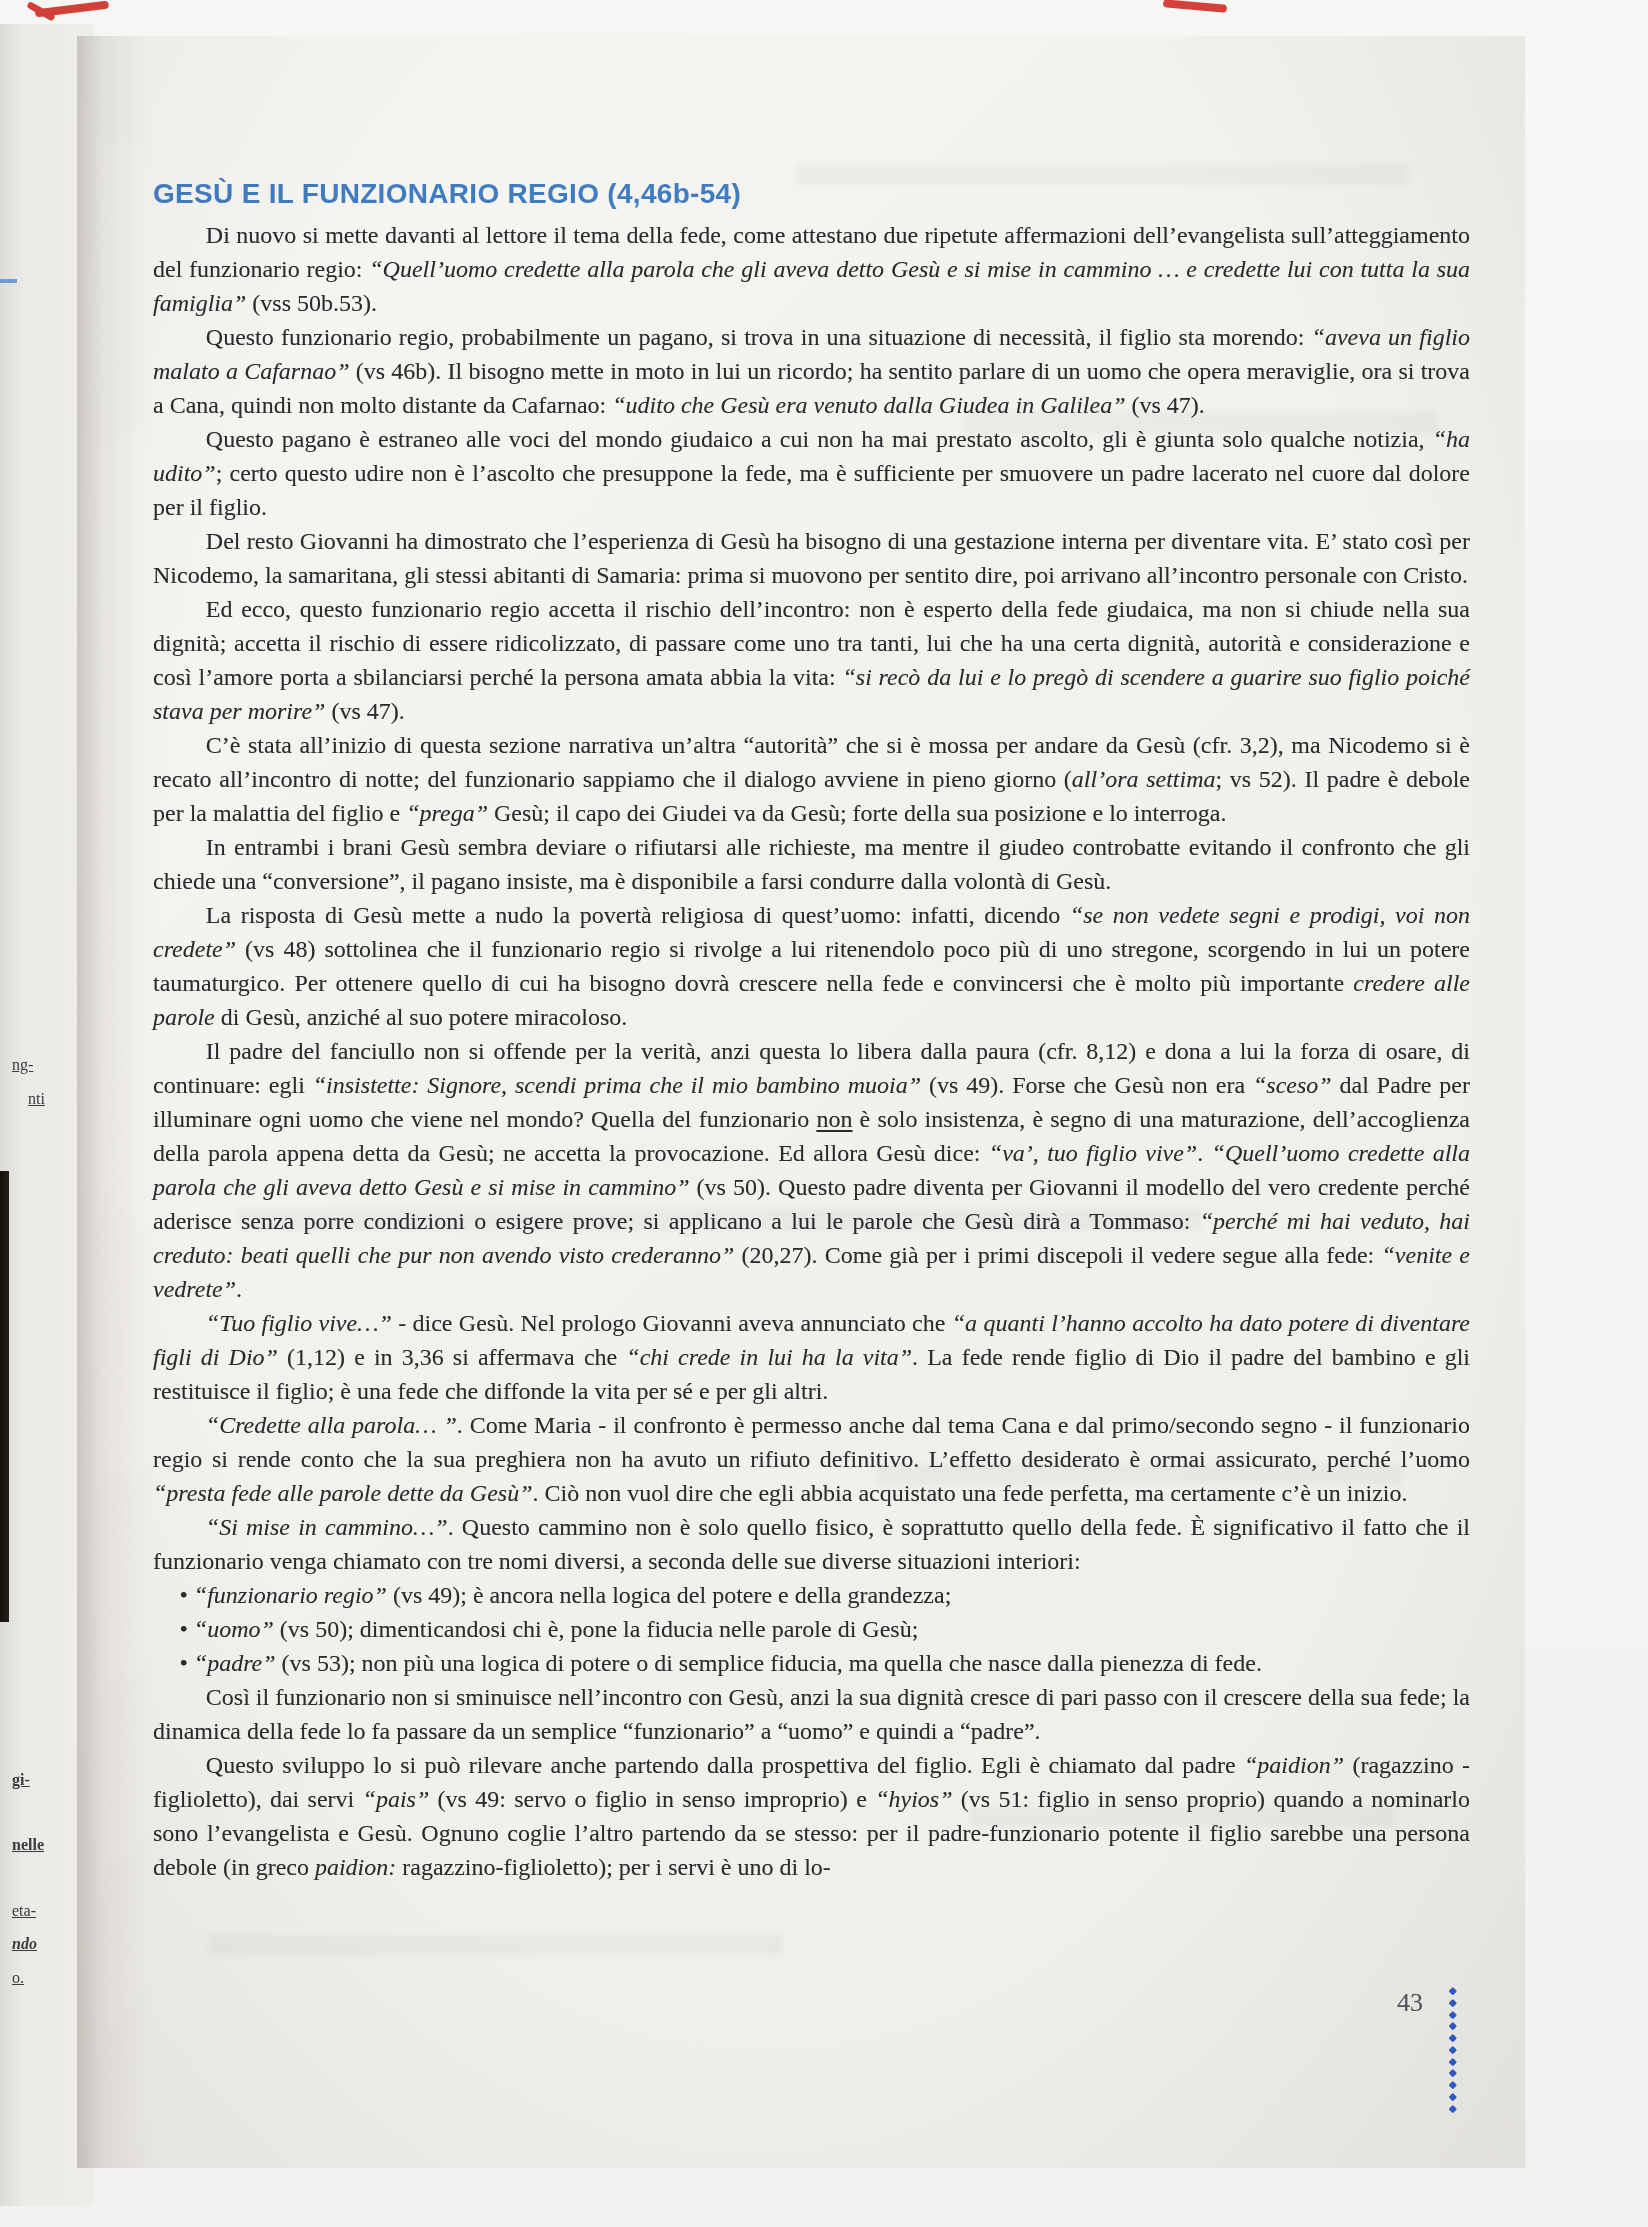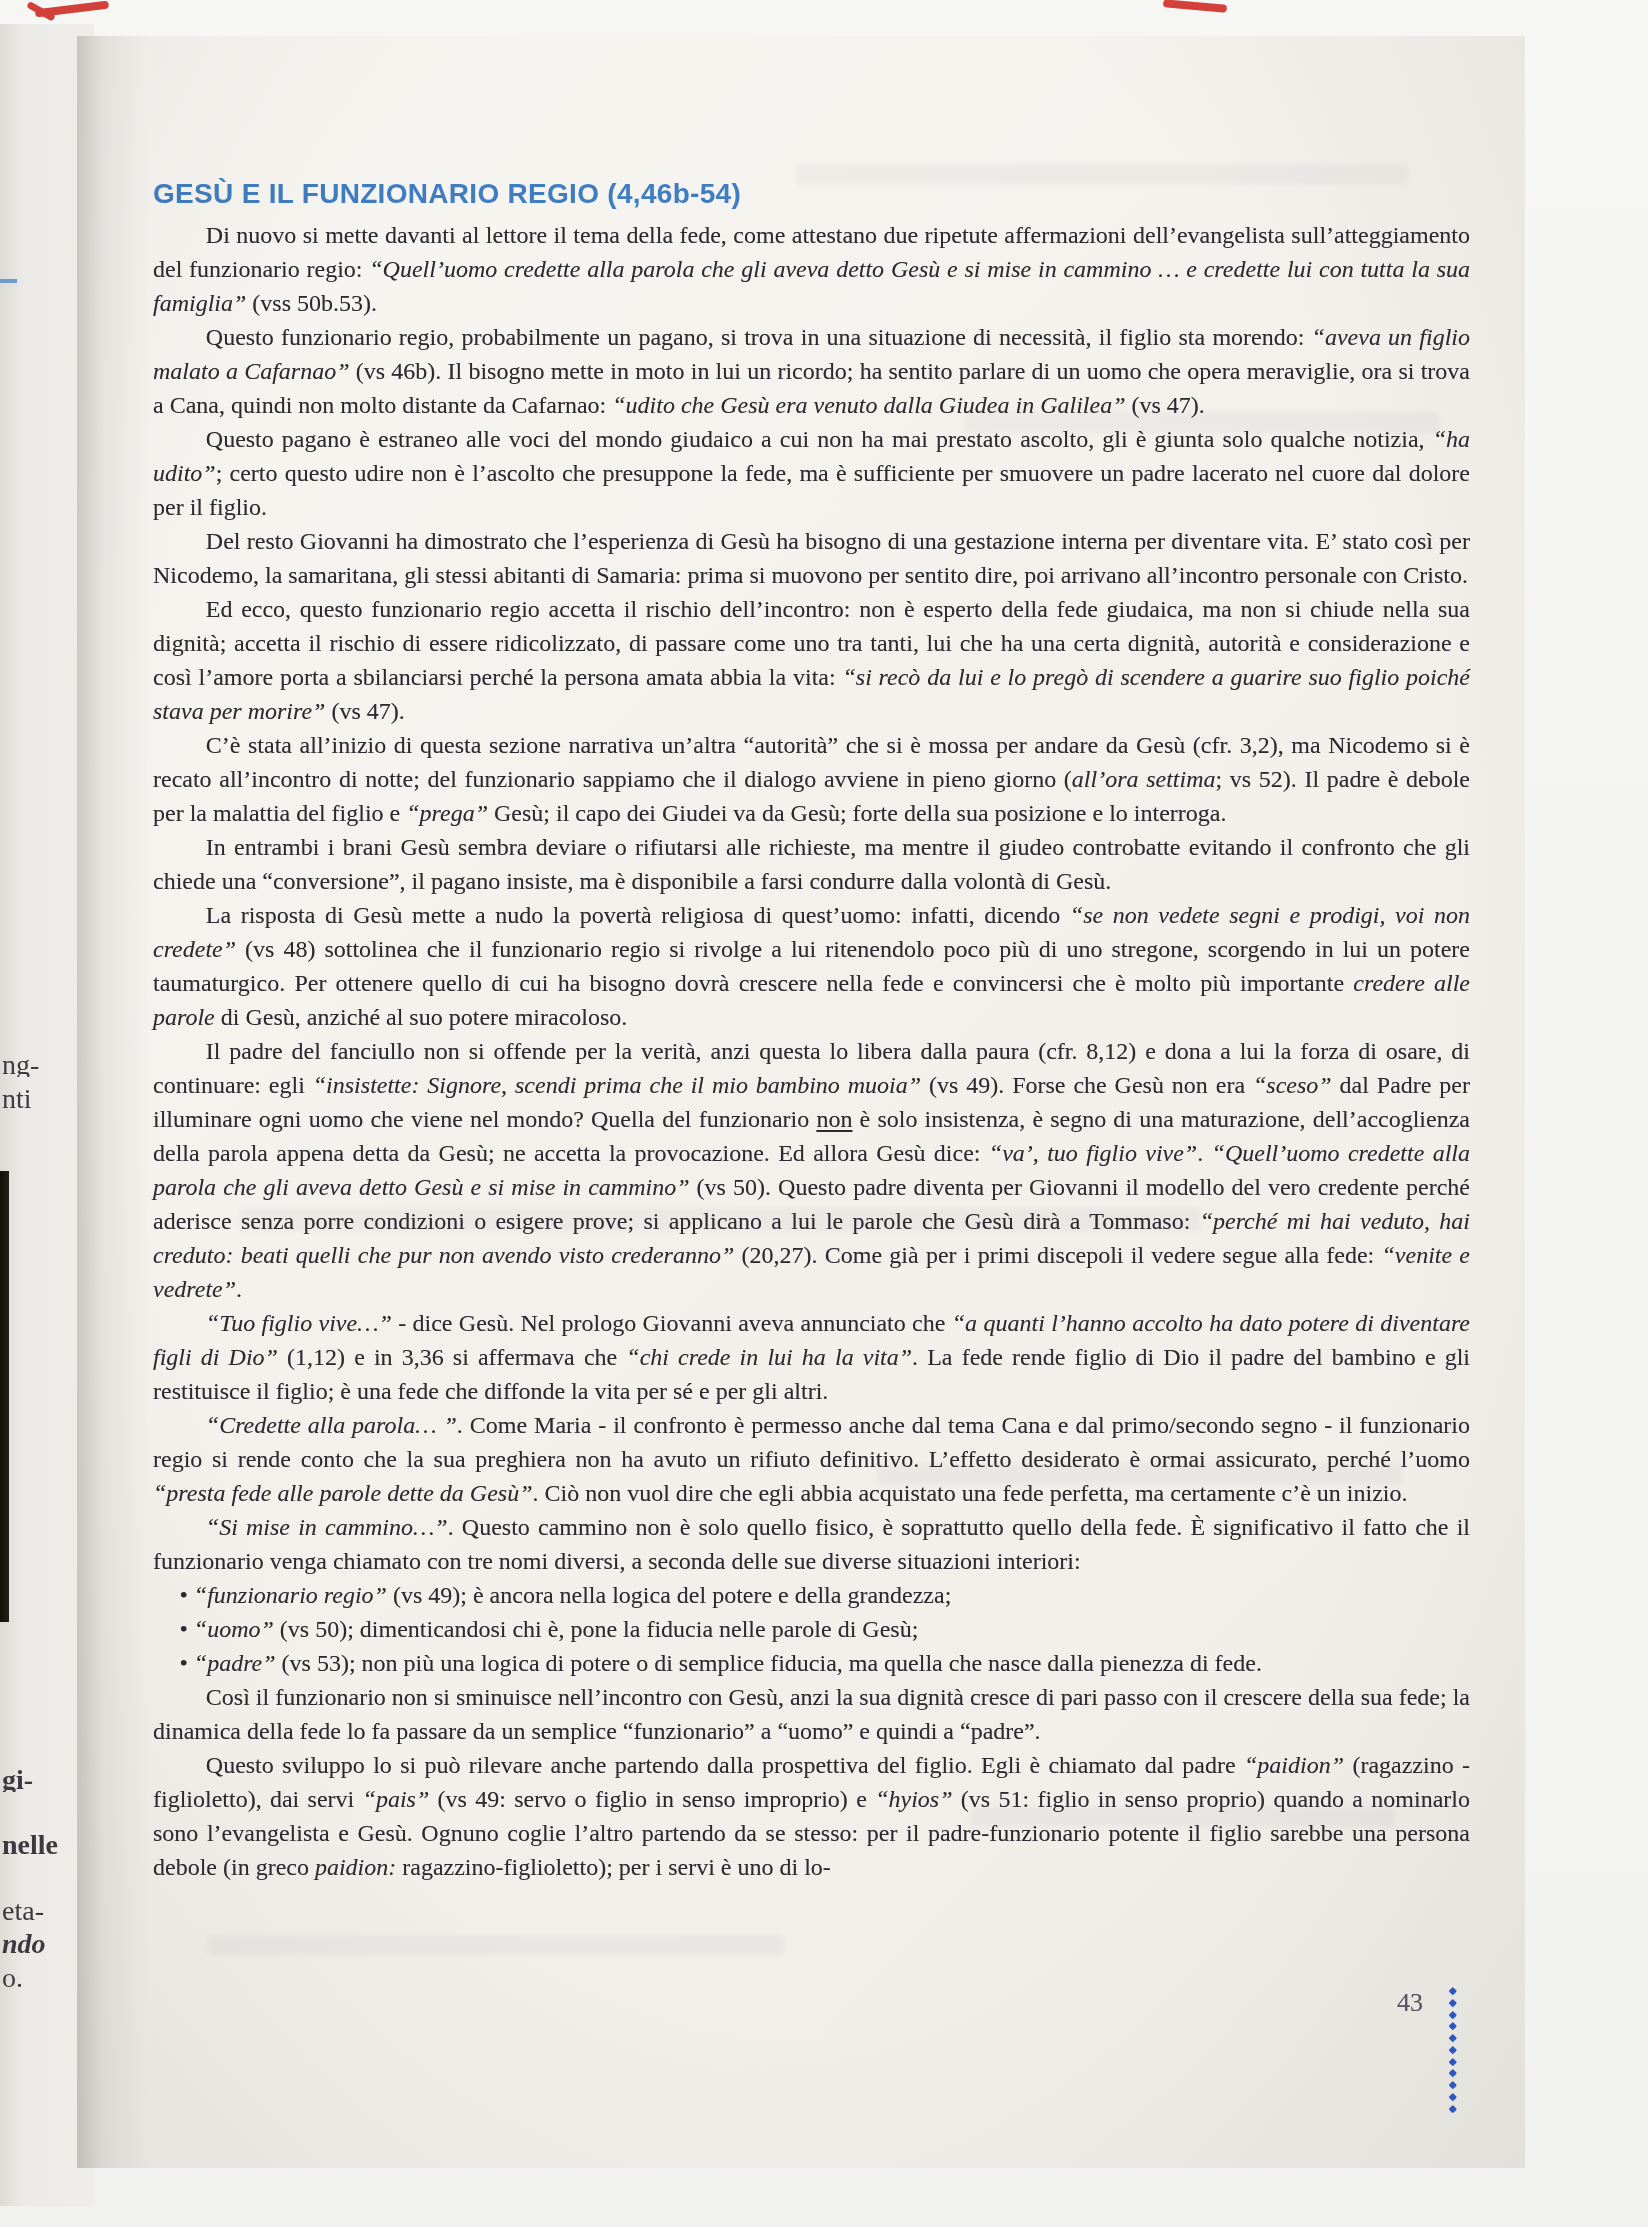--- a/index.html
+++ b/index.html
@@ -11,26 +11,26 @@
     font-family: "Liberation Serif", serif;
     overflow: hidden;
   }
 
   
   .under-page {
     position: absolute; left: 0; top: 24px; width: 94px; height: 2182px;
     background: linear-gradient(to right, #dddbd6 0%, #eceae6 25%, #efede9 100%);
   }
   .edge-frag {
-    position: absolute; left: 2px; width: 69px;
-    font-size: 28px; color: #3a3a40; line-height: 25px;
-    white-space: nowrap; overflow: hidden;
+    position: absolute; left: 12px; width: 69px;
+    font-size: 16px; color: #3a3a40; line-height: 25px;
+    white-space: nowrap; overflow: hidden; text-decoration: underline;
   }
   .edge-frag:nth-child(1) { top: 1028px; }
-  .edge-frag:nth-child(2) { top: 1062px; }
+  .edge-frag:nth-child(2) { top: 1062px; margin-left: 16px; }
   .edge-frag:nth-child(3) { top: 1743px; font-weight: bold; }
   .edge-frag:nth-child(4) { top: 1808px; font-weight: bold; }
   .edge-frag:nth-child(5) { top: 1874px; }
   .edge-frag:nth-child(6) { top: 1907px; font-weight: bold; font-style: italic; }
   .edge-frag:nth-child(7) { top: 1941px; }
   .photo-edge-strip {
     position: absolute; left: 0; top: 1147px; width: 9.4px; height: 451px;
     background: linear-gradient(to right, #111008, #232019);
   }
   .blue-dash {

